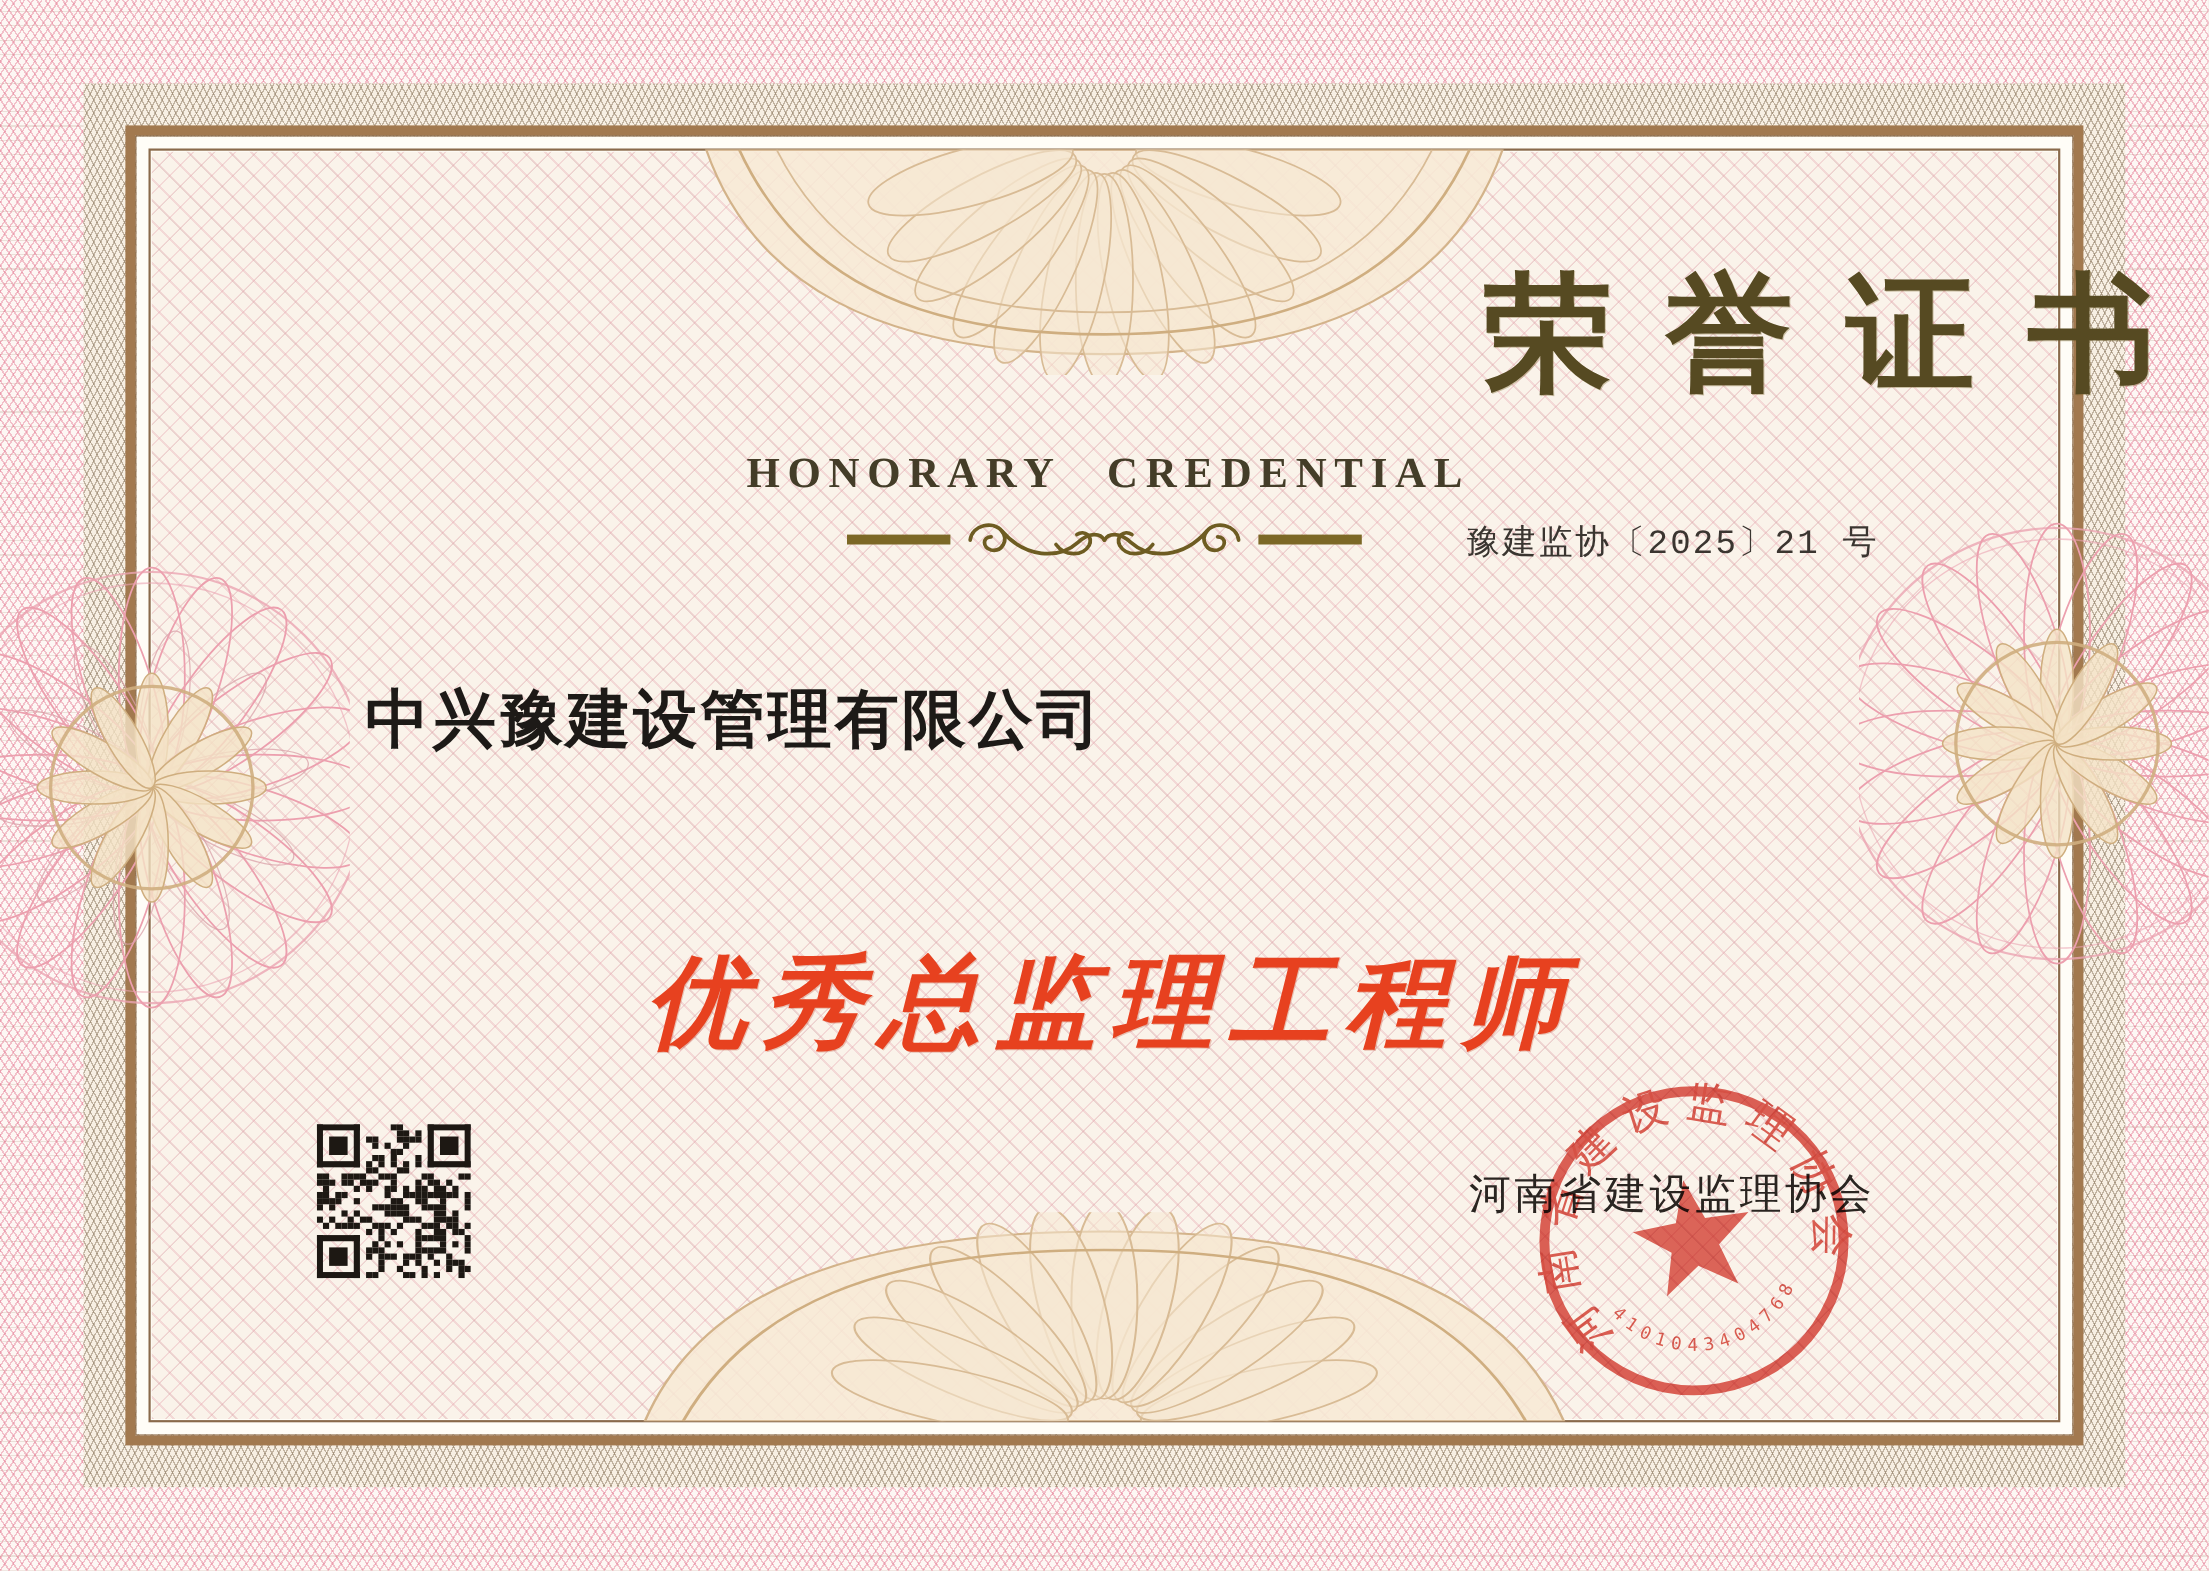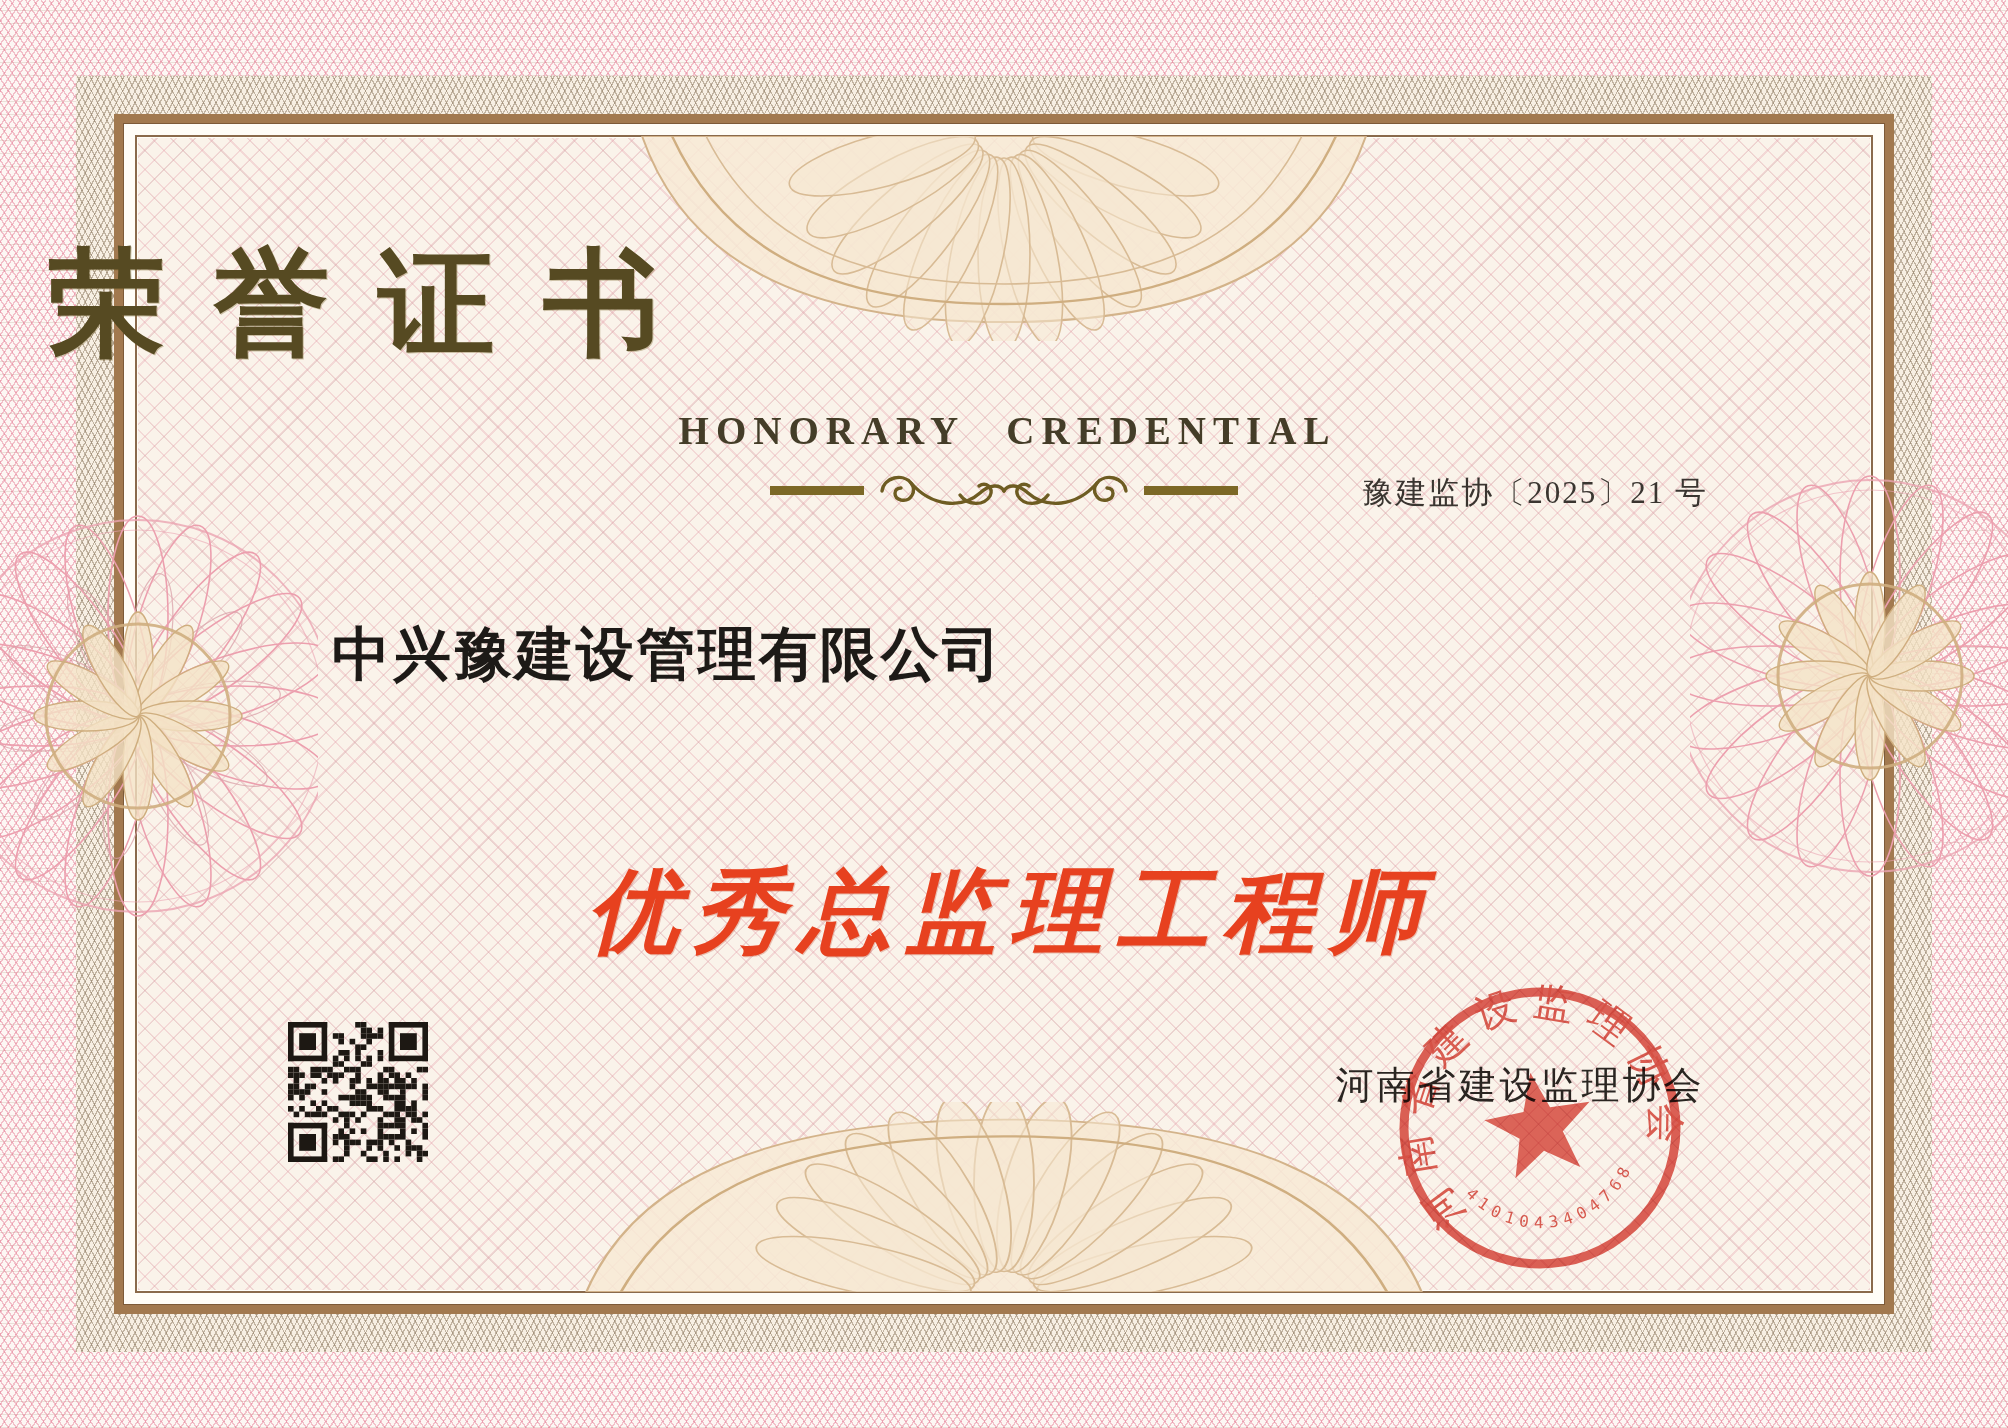--- a/index.html
+++ b/index.html
@@ -40,32 +40,32 @@
   }
   
   .ornament{position:absolute;pointer-events:none;}
   .top-fan{left:50%;top:136px;transform:translateX(-50%);}
   .bottom-fan{left:50%;bottom:136px;transform:translateX(-50%) scaleY(-1);}
   .left-rosette{left:-22px;top:468px;}
   .right-rosette{right:-22px;top:428px;transform:scaleX(-1);}
   
   .abs{position:absolute;}
   .cert-title{
-    left:0;right:0;top:226px;text-align:left;
+    left:0;right:0;top:226px;text-align:right;
     font-size:116px;font-weight:bold;color:#564a22;
     letter-spacing:.42em;text-indent:.42em;
     text-shadow:1px 1px 0 rgba(120,100,40,.35);
   }
   .cert-subtitle{
     left:0;right:0;top:408px;text-align:center;
     font-size:39px;color:#443d28;font-weight:bold;
     letter-spacing:7px;word-spacing:26px;text-indent:7px;
   }
   .divider{left:50%;top:462px;transform:translateX(-50%);}
-  .doc-number{right:300px;top:472px;font-size:31px;color:#3a3530;letter-spacing:2px;}
+  .doc-number{right:300px;top:472px;font-size:31px;color:#3a3530;letter-spacing:2px;font-family:Liberation Mono, monospace;}
   .recipient{left:332px;top:592px;font-size:58px;font-weight:bold;color:#1d1a17;letter-spacing:3px;margin-top:24px;}
   .body-text{left:428px;top:740px;font-size:49px;color:#272320;letter-spacing:1px;}
   .award{
     left:0;right:0;top:850px;text-align:center;
     font-size:92px;font-weight:bold;color:#e7411f;letter-spacing:14px;text-indent:14px;
     text-shadow:1px 1px 0 rgba(180,40,10,.25);
     font-style:italic;
   }
   .issuer-block{left:1280px;top:1060px;width:480px;text-align:center;}
   .issuer-name{font-size:38px;color:#2a2521;letter-spacing:3px;}

